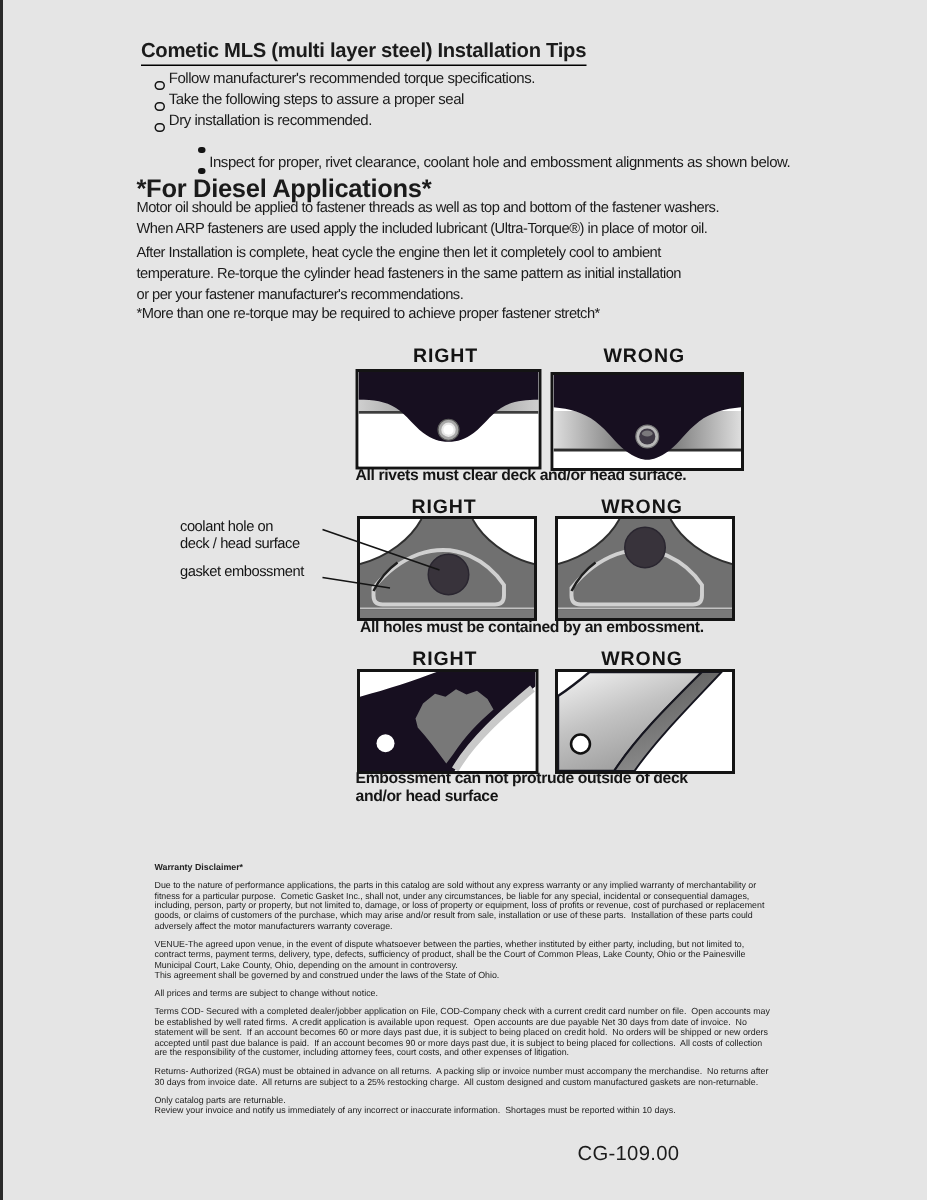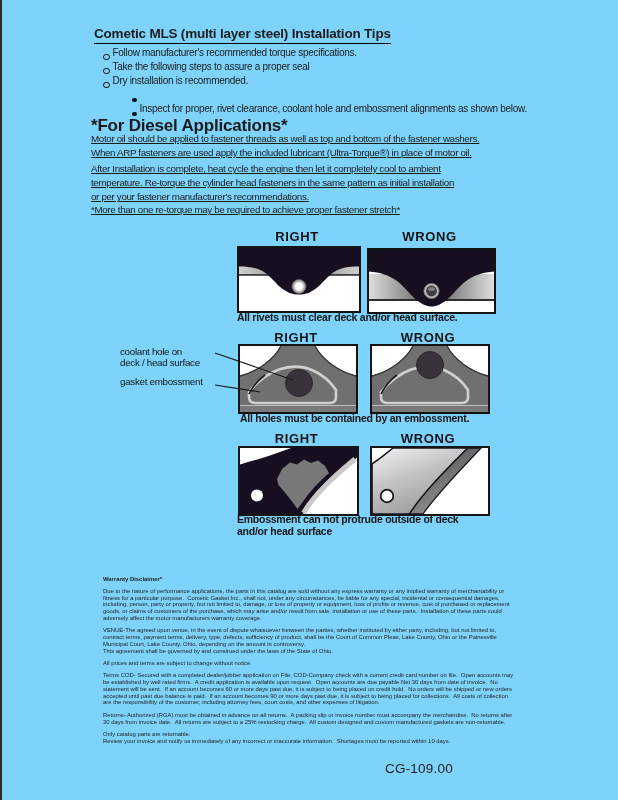--- a/index.html
+++ b/index.html
@@ -1,32 +1,32 @@
 <!DOCTYPE html>
 <html><head>
 <meta charset="utf-8">
 <style>
   html,body{margin:0;padding:0;background:#ffffff;}
-  .page{position:relative;width:618px;height:800px;background:#7dd3fc;overflow:hidden;
+  .page{position:relative;width:618px;height:800px;background:#e5e5e5;overflow:hidden;
         font-family:"Liberation Sans", sans-serif;color:#1b1b1b;}
   .abs{position:absolute;}
   .edge-line{left:0;top:0;width:1.5px;height:800px;background:#2a2a2a;}
 
   .title{left:94px;top:26px;font-size:13.5px;font-weight:700;letter-spacing:-0.2px;
          border-bottom:1.6px solid #000;padding-bottom:2px;white-space:nowrap;}
 
   .tips{left:103px;top:46px;width:480px;font-size:10px;letter-spacing:-0.3px;}
   .tip-row{display:flex;align-items:flex-end;height:14px;line-height:14px;}
   .tip-row.sub{padding-left:29px;}
   .b-open{width:4.5px;height:4.5px;border:1px solid #141414;border-radius:50%;margin:4px 3px 0 0;flex:none;}
   .b-fill{width:4.5px;height:4.5px;background:#141414;border-radius:50%;margin:4px 3px 0 0;flex:none;}
   .tip-text{white-space:pre;}
 
   .diesel-h{left:91px;top:116px;font-size:17px;font-weight:700;letter-spacing:-0.2px;}
-  .para{left:91px;top:0;width:452px;font-size:9.8px;line-height:14.2px;letter-spacing:-0.35px;white-space:pre-wrap;text-decoration:underline;}
+  .para{left:91px;top:0;width:452px;font-size:9.8px;line-height:14.2px;letter-spacing:-0.35px;white-space:pre-wrap;}
   .p1{top:132px;}
   .p2{top:162px;}
   .note{top:203px;}
 
   .dlabel{font-size:13px;font-weight:700;letter-spacing:0.6px;text-align:center;color:#141414;}
   .caption{font-size:10.5px;font-weight:700;letter-spacing:-0.25px;color:#151515;white-space:pre-line;line-height:12px;}
   .dbox{border:2px solid #141414;background:#fff;}
   .dbox svg{display:block;}
 
   .ann{font-size:9.8px;letter-spacing:-0.3px;line-height:10.5px;text-align:left;width:93px;left:120px;color:#141414;white-space:pre-line;}

